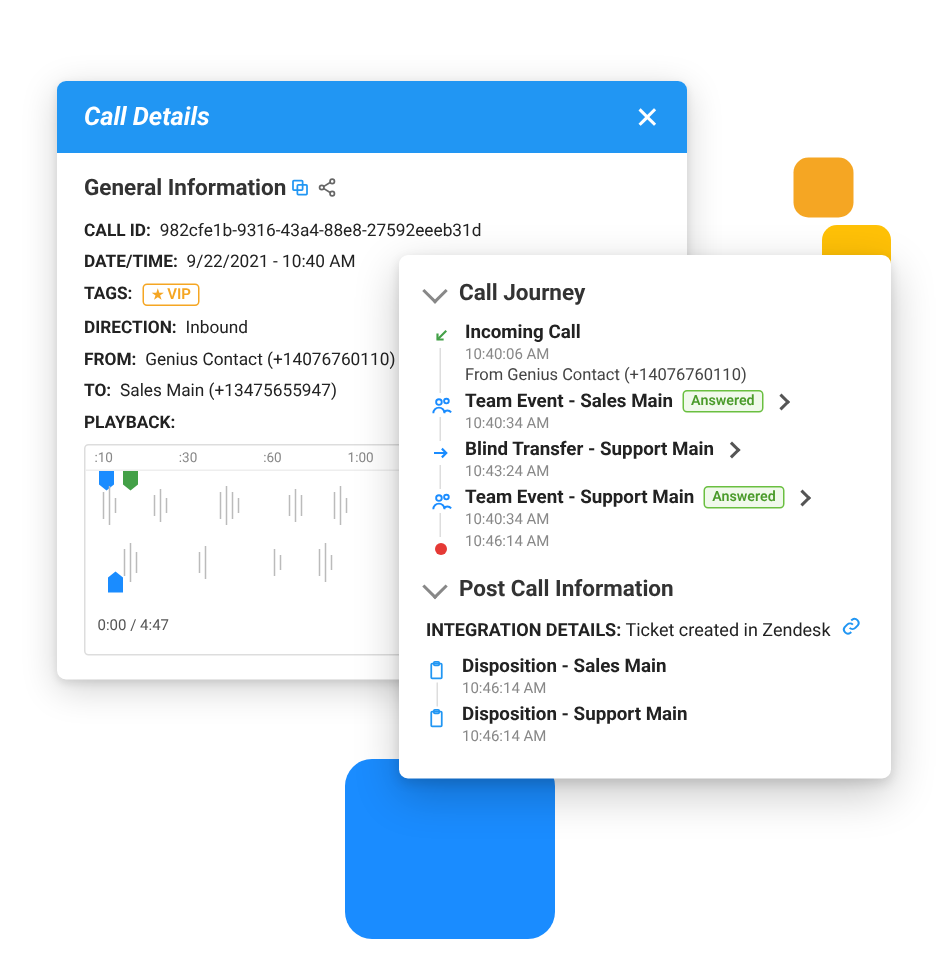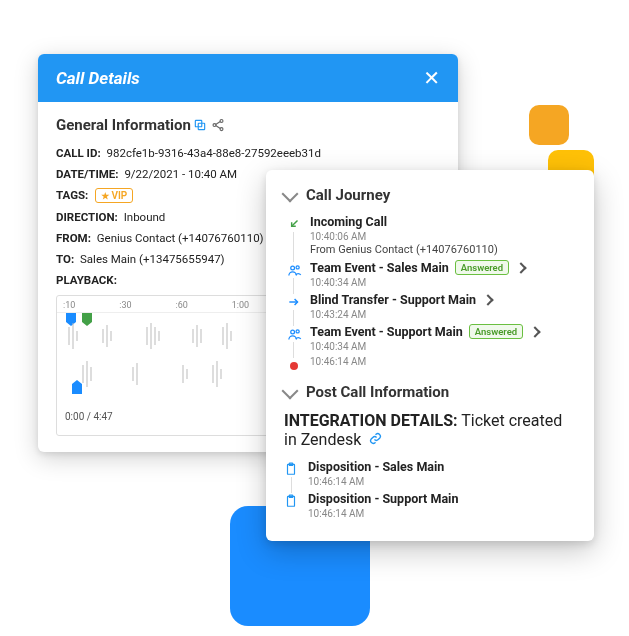--- a/index.html
+++ b/index.html
@@ -255,21 +255,21 @@
   bottom: -6px;
   width: 1px;
   background: #ddd;
 }
 .journey-item:last-child::after,
 .journey-item.no-line::after { display: none; }
 .post-call {
   margin-top: 16px;
 }
 .integ-row {
-  font-size: 16px;
+  font-size: 12px;
   color: #222;
   margin: 8px 0 10px 0;
 }
 .integ-row .k { font-weight: 700; }
 .integ-row .link-icon {
   color: #2196f3;
   display: inline-block;
   margin-left: 4px;
 }
 .disp-item {

